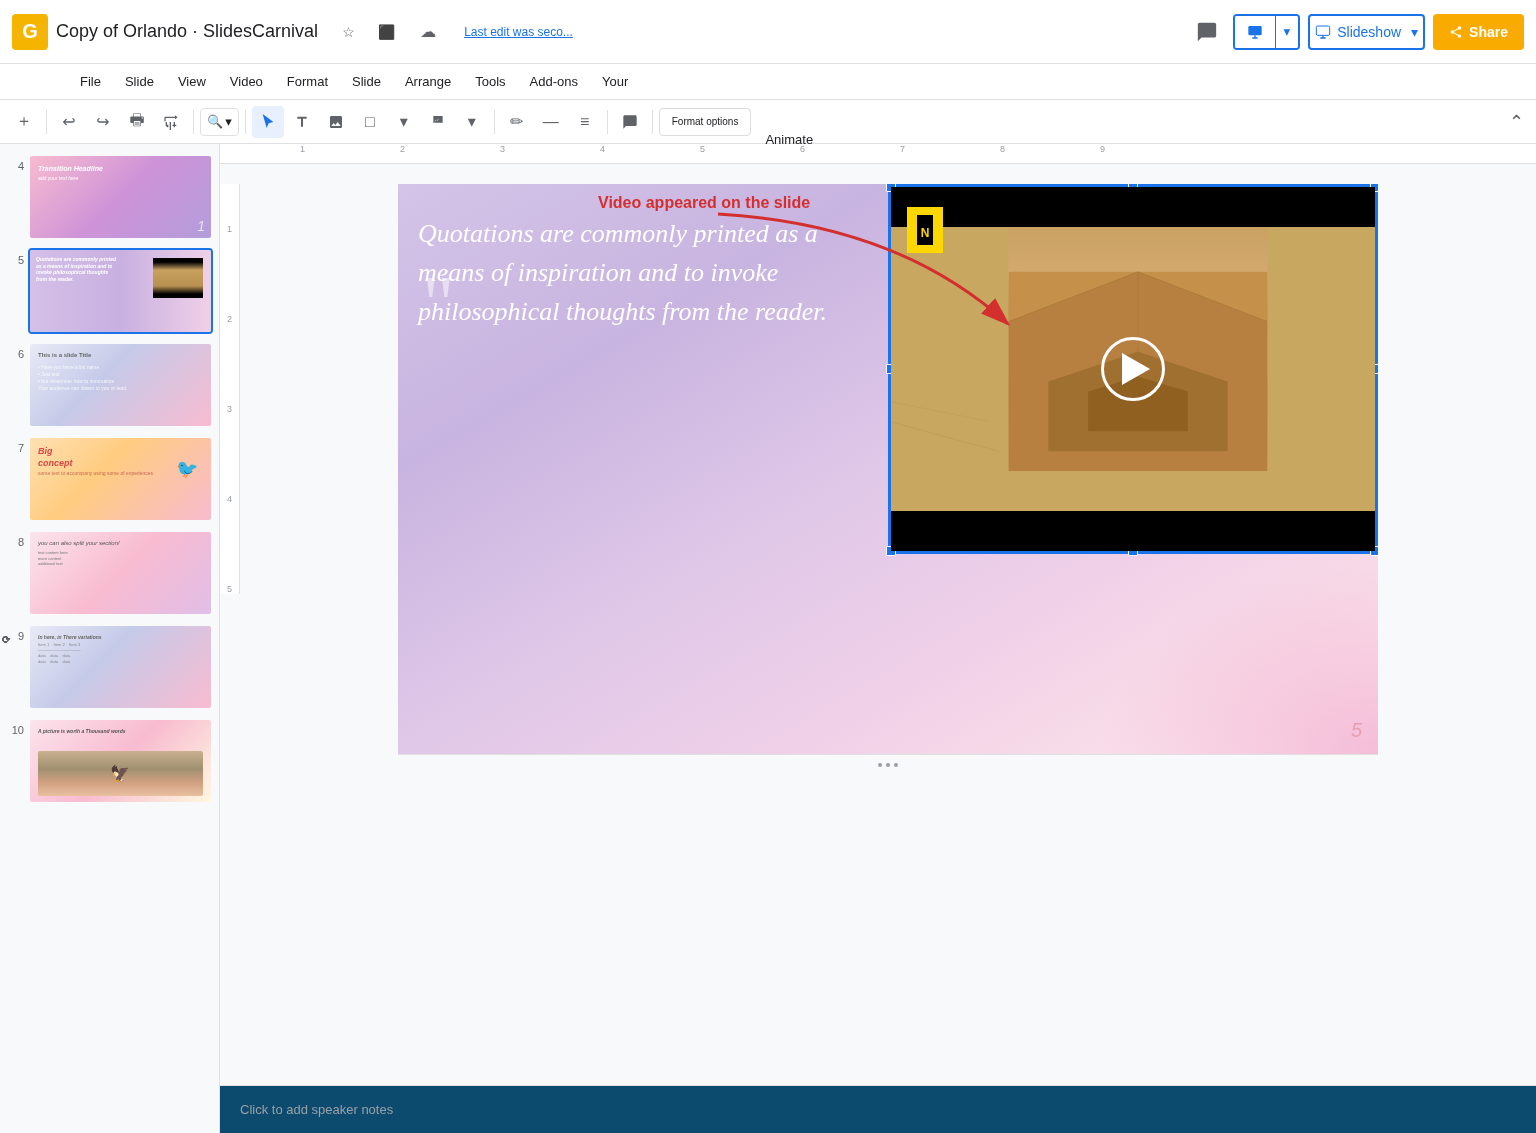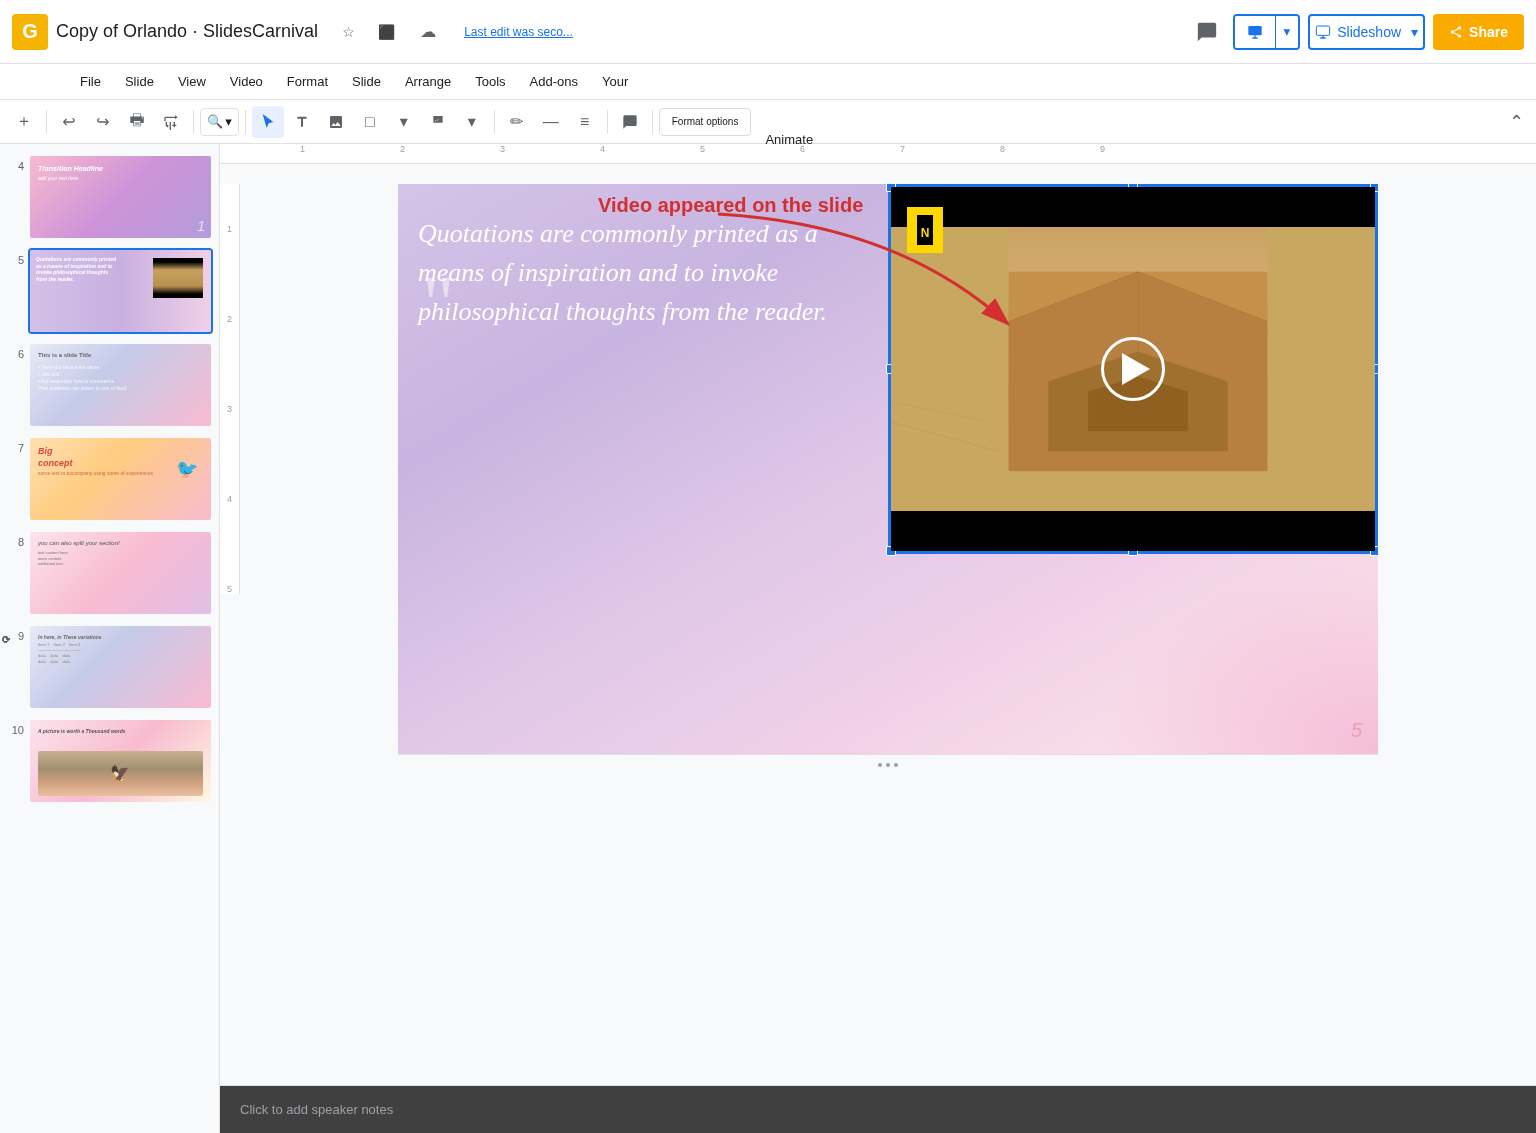--- a/index.html
+++ b/index.html
@@ -285,21 +285,21 @@
     }
     
     #arrow-svg {
       position: absolute;
       top: -80px; left: 80px;
       width: 300px; height: 120px;
       z-index: 200; pointer-events: none;
     }
     
     #speaker-notes {
-      height: 48px; background: #404040;
+      height: 48px; background: #0c4a6e;
       border-top: 1px solid #e0e0e0;
       display: flex; align-items: center; padding: 0 20px;
       font-size: 13px; color: #9aa0a6;
     }
     
     .thumb-title {
       position: absolute; top: 8px; left: 8px; right: 8px;
       font-size: 8px; color: #fff; font-style: italic; font-weight: bold;
       line-height: 1.3;
     }
@@ -551,21 +551,21 @@
         <span style="margin-top:80px;" class="ruler-num">2</span>
         <span style="margin-top:80px;" class="ruler-num">3</span>
         <span style="margin-top:80px;" class="ruler-num">4</span>
         <span style="margin-top:80px;" class="ruler-num">5</span>
       </div>
 
       <div id="slide-viewport">
         <div id="slide-canvas">
 
           <div style="position:relative;z-index:200;">
-            <div id="video-label" style="position:absolute;top:10px;left:200px;color:#d32f2f;font-size:20px;font-weight:bold;white-space:nowrap;">Video appeared on the slide</div>
+            <div id="video-label" style="position:absolute;top:10px;left:200px;color:#d32f2f;font-size:16px;font-weight:bold;white-space:nowrap;">Video appeared on the slide</div>
 
             <svg id="arrow-svg" style="position:absolute;top:20px;left:300px;width:380px;height:140px;z-index:201;pointer-events:none;" viewBox="0 0 380 140">
               <defs>
                 <marker id="arrowhead" markerWidth="10" markerHeight="7" refX="9" refY="3.5" orient="auto">
                   <polygon points="0 0, 10 3.5, 0 7" fill="#d32f2f"></polygon>
                 </marker>
               </defs>
               <path d="M 20 10 Q 200 20 310 120" stroke="#d32f2f" stroke-width="3" fill="none" marker-end="url(#arrowhead)"></path>
             </svg>
           </div>

